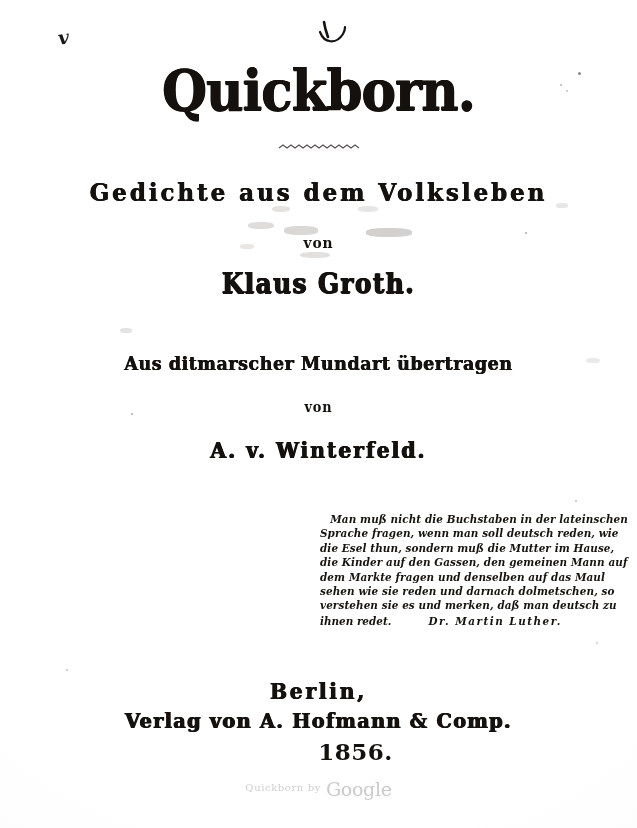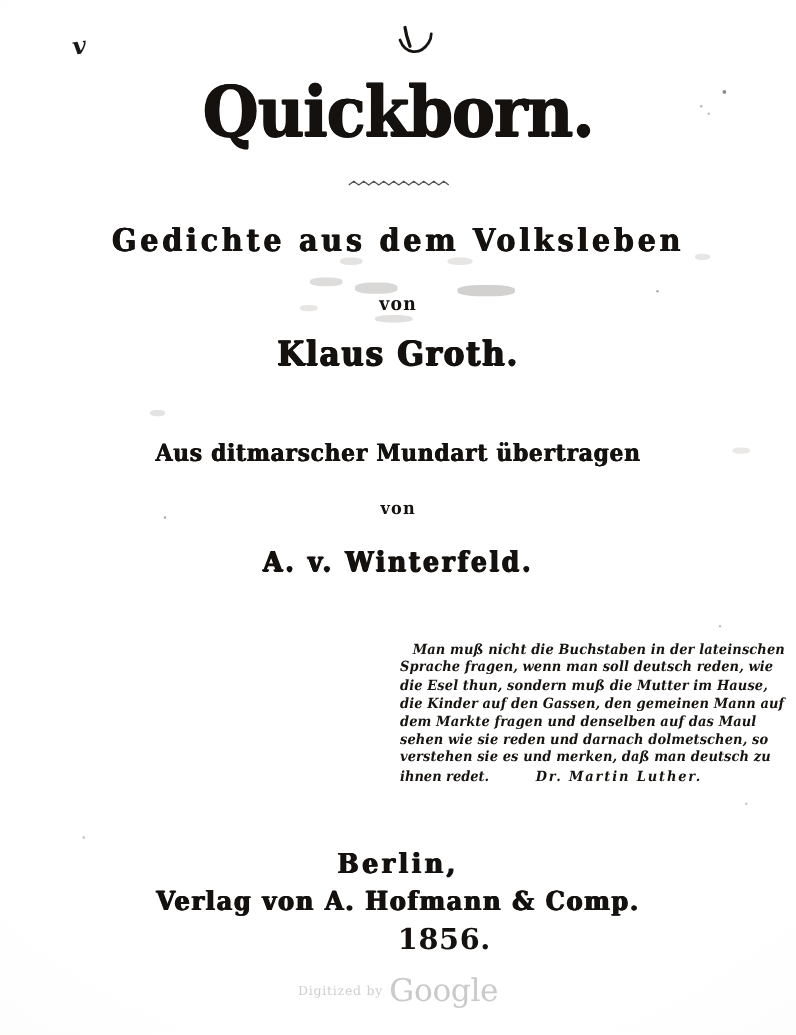--- a/index.html
+++ b/index.html
@@ -200,21 +200,21 @@
   }
   .watermark .digitized {
     font-family: "DejaVu Serif", serif;
     font-size: 10px;
     letter-spacing: 0.6px;
     vertical-align: 5px;
     color: #cfcfcf;
   }
   .watermark .google {
     font-family: "DejaVu Serif", "Liberation Serif", serif;
-    font-size: 25px;
+    font-size: 19px;
     letter-spacing: -0.3px;
     color: #cacaca;
     margin-left: 5px;
   }
 
   
   .speck {
     position: absolute;
     background: #2b2723;
     border-radius: 50%;
@@ -279,21 +279,21 @@
     </div>
   </div>
 
   <div class="line fraktur city">Berlin,</div>
 
   <div class="line fraktur publisher">Verlag von A. Hofmann &amp; Comp.</div>
 
   <div class="line year">1856.</div>
 
   <div class="watermark">
-    <span class="digitized">Digitized by</span><span class="google">Google</span>
+    <span class="digitized">Quickborn by</span><span class="google">Google</span>
   </div>
 
   <div class="speck" style="left:578px;top:72px;width:3px;height:3px;"></div>
   <div class="speck" style="left:560px;top:84px;width:2px;height:2px;opacity:.35;"></div>
   <div class="speck" style="left:566px;top:90px;width:2px;height:2px;opacity:.3;"></div>
   <div class="speck" style="left:525px;top:232px;width:2px;height:2px;opacity:.4;"></div>
   <div class="speck" style="left:131px;top:413px;width:2px;height:2px;opacity:.4;"></div>
   <div class="speck" style="left:575px;top:500px;width:2px;height:2px;opacity:.3;"></div>
   <div class="speck" style="left:66px;top:669px;width:2px;height:2px;opacity:.3;"></div>
   <div class="speck" style="left:596px;top:642px;width:2px;height:2px;opacity:.25;"></div>

